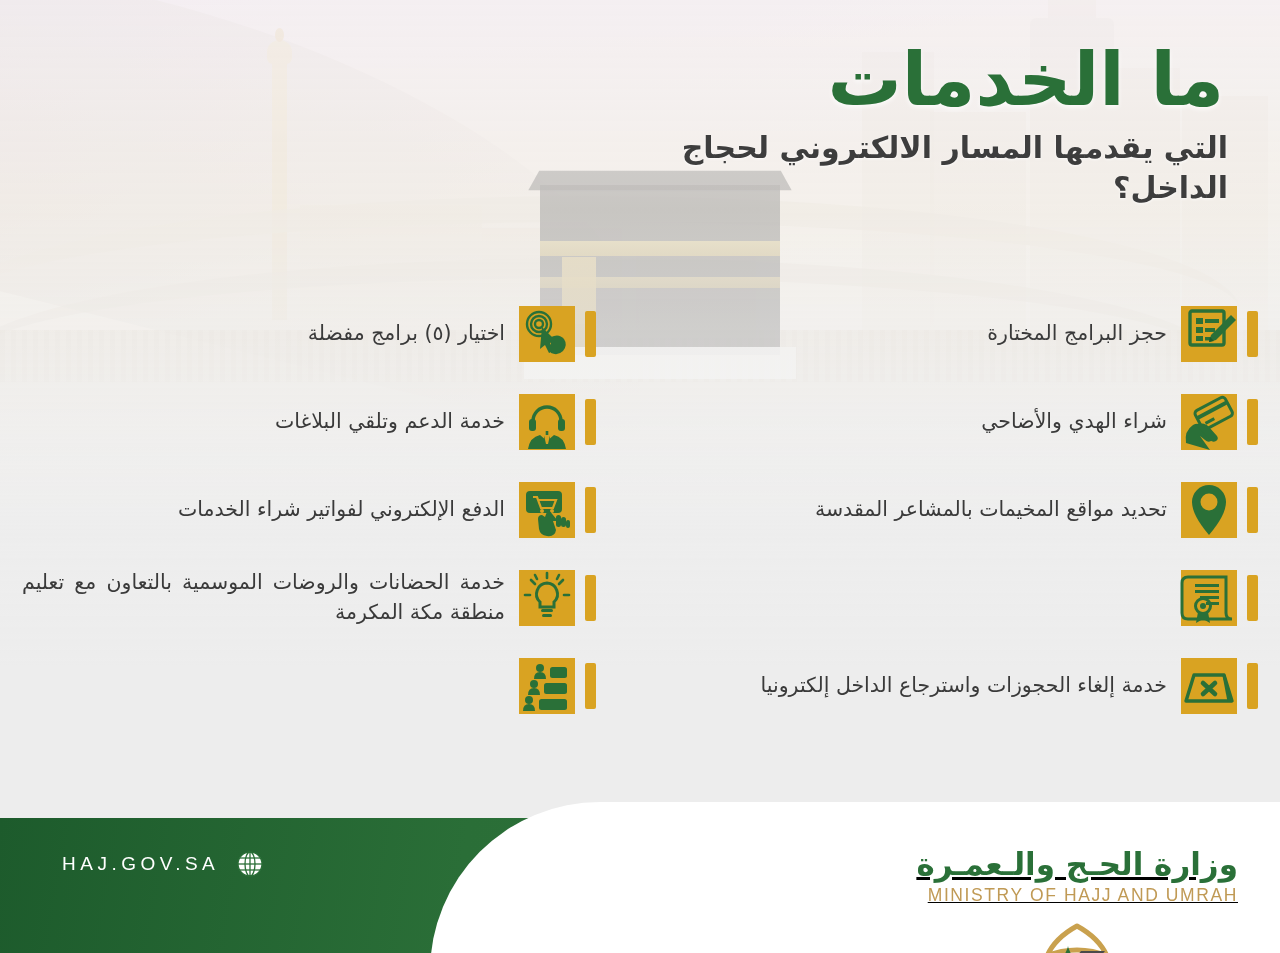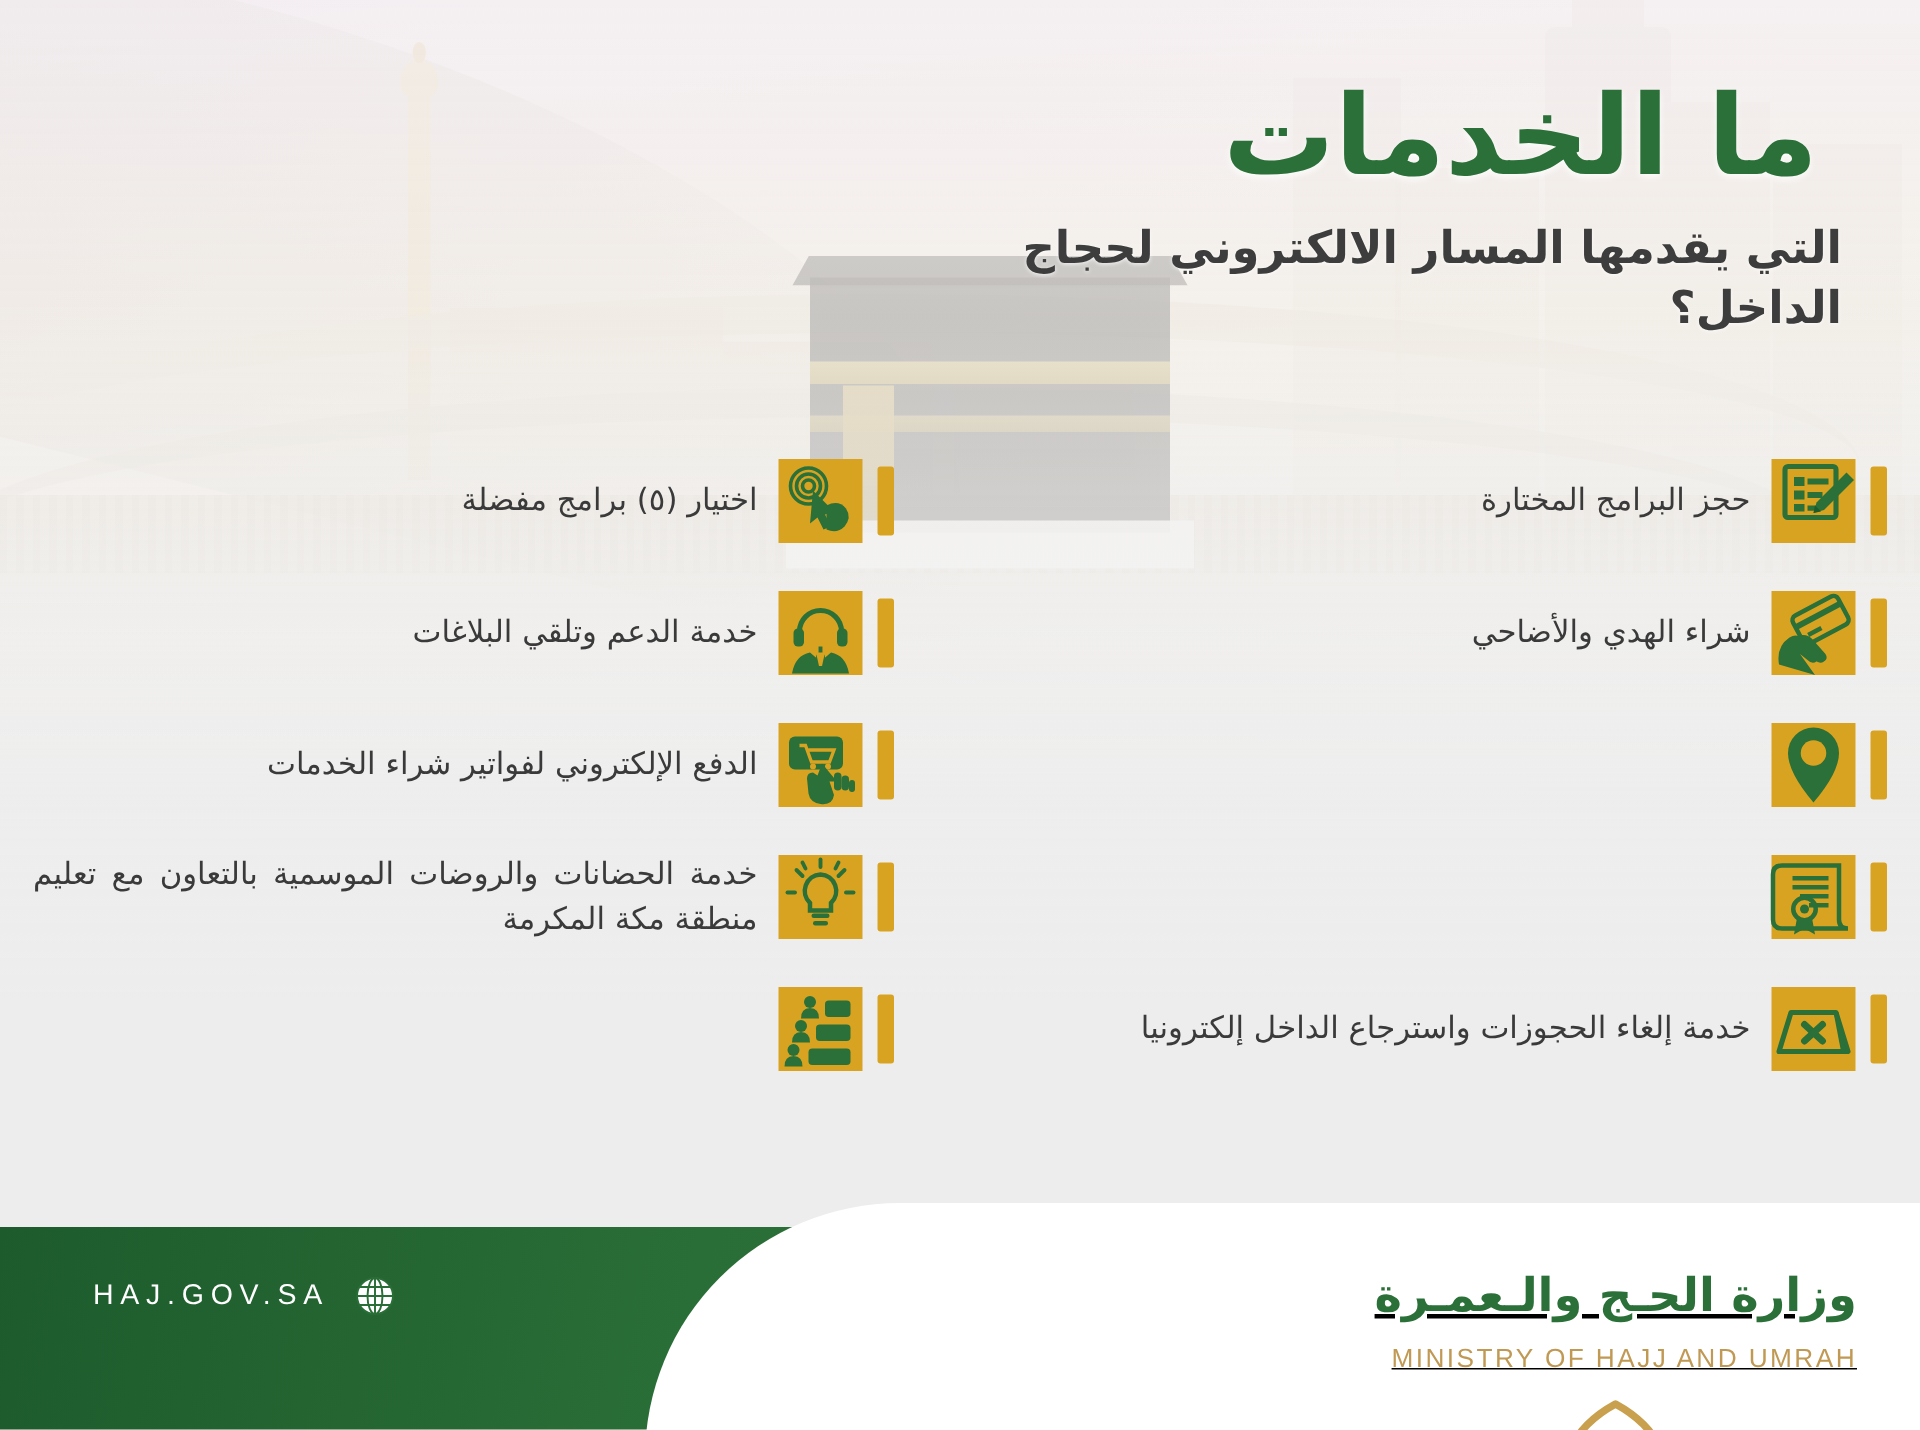--- a/index.html
+++ b/index.html
@@ -54,21 +54,21 @@
     background:linear-gradient(180deg,#cdae58,#a98c3e);opacity:.85;}
   .kaaba .base{position:absolute;left:-16px;top:162px;width:272px;height:32px;
     background:rgba(250,250,250,.9);}
   .photo-veil{position:absolute;inset:0;
     background:linear-gradient(180deg,rgba(244,240,243,.80) 0%,rgba(243,240,236,.72) 22%,rgba(240,240,240,.84) 44%,rgba(237,237,237,.96) 58%,#ededed 70%,#ededed 100%);}
 
   
   .header{position:absolute;right:52px;top:36px;width:560px;text-align:right;z-index:5;}
   .title{
     font-size:74px;font-weight:bold;color:#2a7038;line-height:1.06;letter-spacing:-1px;
-    text-shadow:0 2px 5px rgba(255,255,255,.85);margin:16px;
+    text-shadow:0 2px 5px rgba(255,255,255,.85);margin:4px;
   }
   .subtitle{
     margin:10px 0 0 0;font-size:30px;font-weight:bold;color:#3d3d3d;line-height:1.32;
     text-shadow:0 1px 3px rgba(255,255,255,.8);
   }
 
   
   .grid{position:absolute;left:0;top:290px;width:1280px;height:480px;z-index:6;
         display:flex;flex-direction:row-reverse;}
   .col{width:50%;display:flex;flex-direction:column;}
@@ -90,21 +90,21 @@
   .footer-curve{position:absolute;left:430px;top:-16px;width:900px;height:170px;background:#fff;
      border-radius:260px 0 0 0;}
   .social{position:absolute;left:62px;top:26px;z-index:3;}
   .social-row{display:flex;flex-direction:row;align-items:center;gap:18px;height:40px;}
   .social-ic{width:26px;height:26px;flex:0 0 auto;}
   .social-tx{color:#fff;font-size:19px;letter-spacing:4.5px;font-family:"Liberation Sans",sans-serif;}
   .brand{position:absolute;right:42px;top:28px;z-index:4;display:flex;flex-direction:column;align-items:center;gap:16px;text-decoration:underline;}
   .brand-text{text-align:right;}
   .brand-ar{font-size:31px;font-weight:bold;color:#2a7038;letter-spacing:0px;line-height:1.2;}
   .brand-en{font-size:17.5px;color:#c09a55;letter-spacing:1.6px;font-family:"Liberation Sans",sans-serif;
-            white-space:nowrap;margin-top:12px;}
+            white-space:nowrap;margin-top:2px;}
   .brand-logo{width:96px;height:96px;flex:0 0 auto;}
 </style>
 </head>
 <body>
 
 <div class="poster">
 
   <div class="bg-photo">
     <div class="sky"></div>
     <div class="ramp"></div>
@@ -291,20 +291,21 @@
       <div class="item">
         <div class="tile-wrap">
           <div class="bar"></div>
           <div class="tile">
             <svg viewBox="0 0 54 54">
               <path d="M27 2 a17 17 0 0 1 17 17 q0 13 -17 33 q-17-20 -17-33 a17 17 0 0 1 17-17 z" fill="#2a7038"></path>
               <circle cx="27" cy="19" r="8.5" fill="#d9a322"></circle>
             </svg>
           </div>
         </div>
+        <div class="label">تحديد مواقع المخيمات بالمشاعر المقدسة</div>
       </div>
 
       <div class="item">
         <div class="tile-wrap">
           <div class="bar"></div>
           <div class="tile">
             <svg viewBox="0 0 54 54">
               <path d="M6 6 h38 v36 q0 6 6 6 h-44 q-6 0 -6-6 v-30 q0-6 6-6 z" fill="none" stroke="#2a7038" stroke-width="3"></path>
               <g fill="#2a7038">
                   <rect x="13" y="13" width="24" height="3"></rect>

